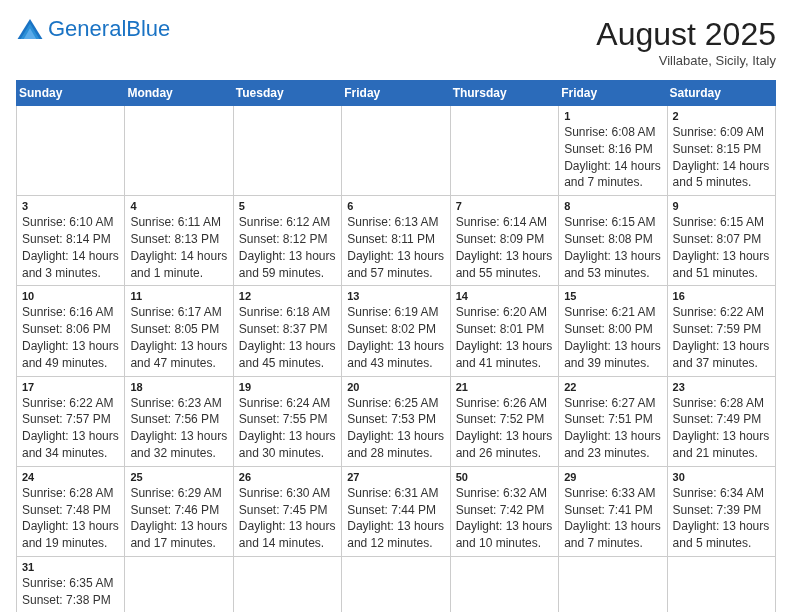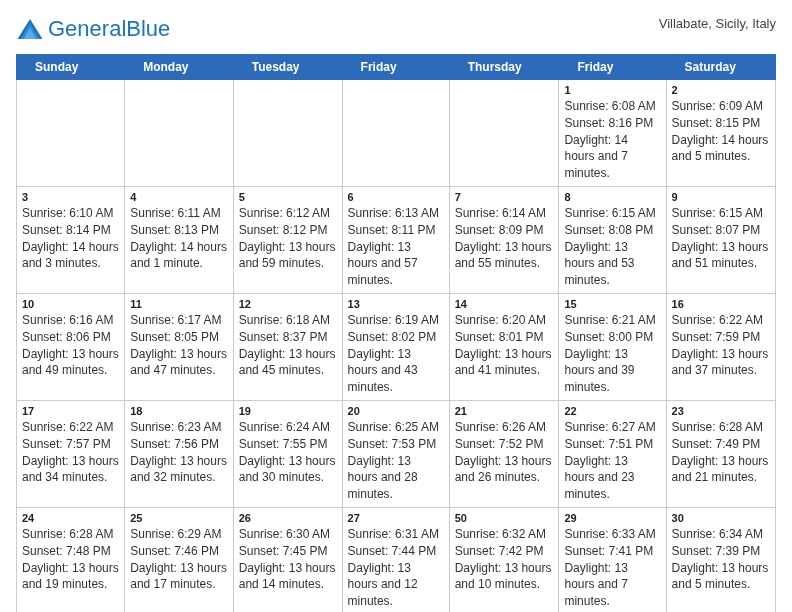--- a/index.html
+++ b/index.html
@@ -55,21 +55,21 @@
     .calendar {
       width: 100%;
       border-collapse: collapse;
       border: 1px solid #ccc;
     }
     .calendar th {
       background: #2b6bba;
       color: #fff;
       font-size: 12px;
       font-weight: bold;
-      padding: 5px 18px;
+      padding: 5px 2px;
       border: 1px solid #2b6bba;
       text-align: left;
     }
     .calendar td {
       border: 1px solid #ccc;
       vertical-align: top;
       padding: 4px 5px;
       width: 113px;
       background: #fff;
       min-height: 70px;
@@ -102,20 +102,21 @@
       <svg class="logo-icon" viewBox="0 0 36 30" xmlns="http://www.w3.org/2000/svg">
         <polygon points="18,2 34,28 2,28" fill="#1a73c4"></polygon>
         <polygon points="18,8 30,28 6,28" fill="#2b8fd6"></polygon>
         <polygon points="18,14 26,28 10,28" fill="#5aabea"></polygon>
       </svg>
       <span class="logo-text">
         <span>General</span><span style="color:#1a73c4">Blue</span>
       </span>
     </div>
     <div class="title-block">
+      <h1>August 2025</h1>
       <h2>Villabate, Sicily, Italy</h2>
     </div>
   </div>
 
   <table class="calendar">
     <thead>
       <tr>
         <th>Sunday</th>
         <th>Monday</th>
         <th>Tuesday</th>

